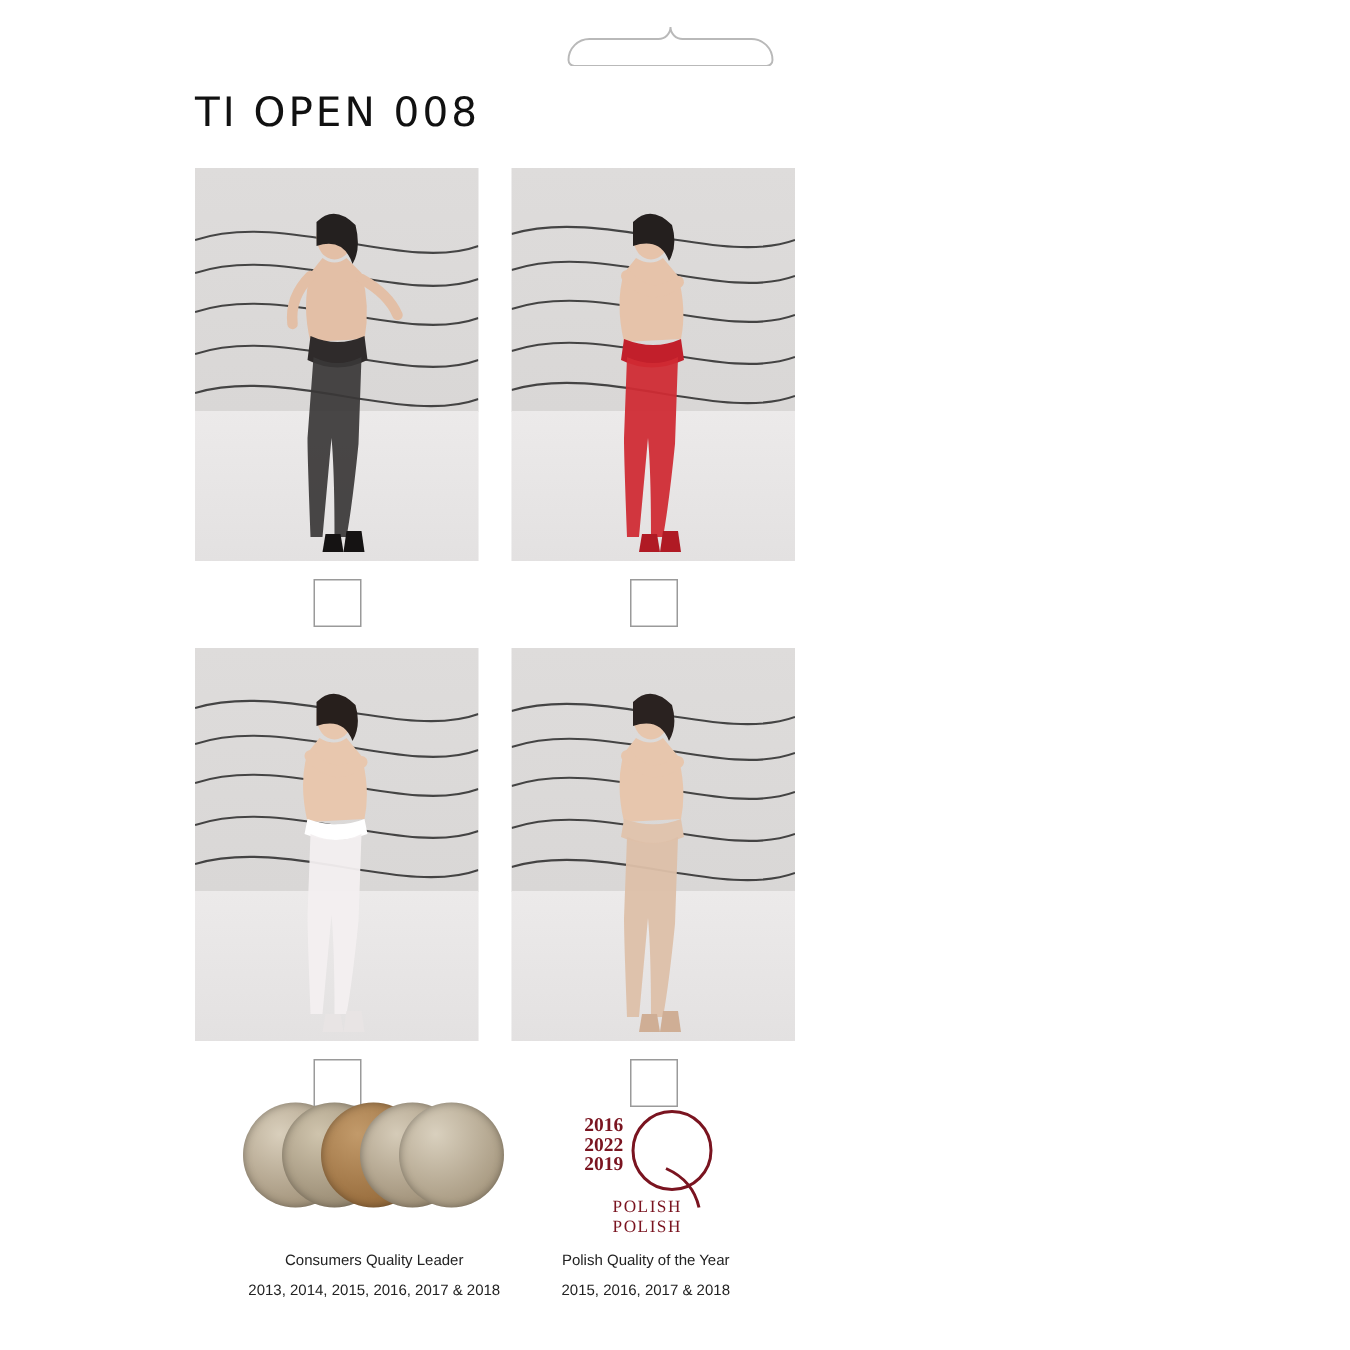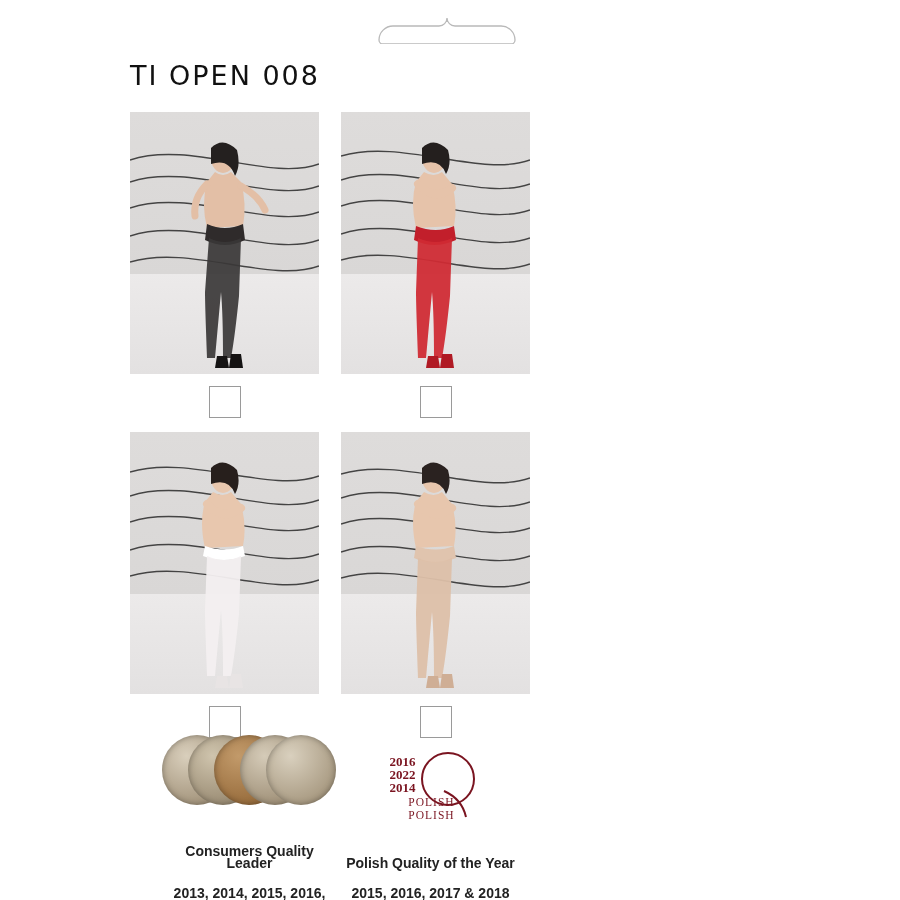--- a/index.html
+++ b/index.html
@@ -39,29 +39,29 @@
   
   .model{position:absolute;bottom:0;left:50%;transform:translateX(-50%);}
 
   
   .awards{position:absolute;left:160px;top:735px;width:360px;text-align:center;}
   .coins{position:relative;height:92px;}
   .coin{
     position:absolute;top:0;width:70px;height:70px;border-radius:50%;
     box-shadow:inset 0 0 6px rgba(0,0,0,.35);
   }
-  .award-caption{font-size:14px;line-height:12px;color:#222;margin-top:18px;font-weight:bold;}
+  .award-caption{font-size:10px;line-height:12px;color:#222;margin-top:8px;}
   .award-block{display:inline-block;width:175px;vertical-align:top;}
-  .pq{position:relative;width:110px;height:92px;margin:12px auto;}
+  .pq{position:relative;width:110px;height:92px;margin:0 auto;}
   .pq-year{
     position:absolute;left:14px;top:8px;font-family:"Liberation Serif",serif;
     font-size:13px;line-height:13px;color:#7a1420;font-weight:700;text-align:left;
   }
   .pq-text{
-    position:absolute;left:6px;top:49px;width:100px;text-align:center;
+    position:absolute;left:6px;top:64px;width:100px;text-align:center;
     font-family:"Liberation Serif",serif;font-size:11.5px;line-height:13px;
     color:#7a1420;letter-spacing:1px;
   }
 
   
   .right{position:absolute;left:604px;top:0;width:296px;height:900px;}
 </style>
 </head>
 <body>
 
@@ -210,21 +210,21 @@
 
       <div class="award-block">
         <div class="pq">
           <svg width="110" height="92" viewBox="0 0 110 92">
             <path d="M72 6 a26 26 0 1 0 0 52 a26 26 0 1 0 0 -52 z" fill="none" stroke="#7a1420" stroke-width="2"></path>
             <path d="M68 44 q18 8 22 26" fill="none" stroke="#7a1420" stroke-width="2"></path>
           </svg>
           <div class="pq-year">
             <div>2016</div>
             <div>2022</div>
-            <div>2014</div>
+            <div>2019</div>
           </div>
           <div class="pq-text">
             <div>POLISH</div>
               <div>POLISH</div>
           </div>
         </div>
         <div class="award-caption">Polish Quality of the Year</div>
         <div class="award-caption">2015, 2016, 2017 &amp; 2018</div>
       </div>
 

